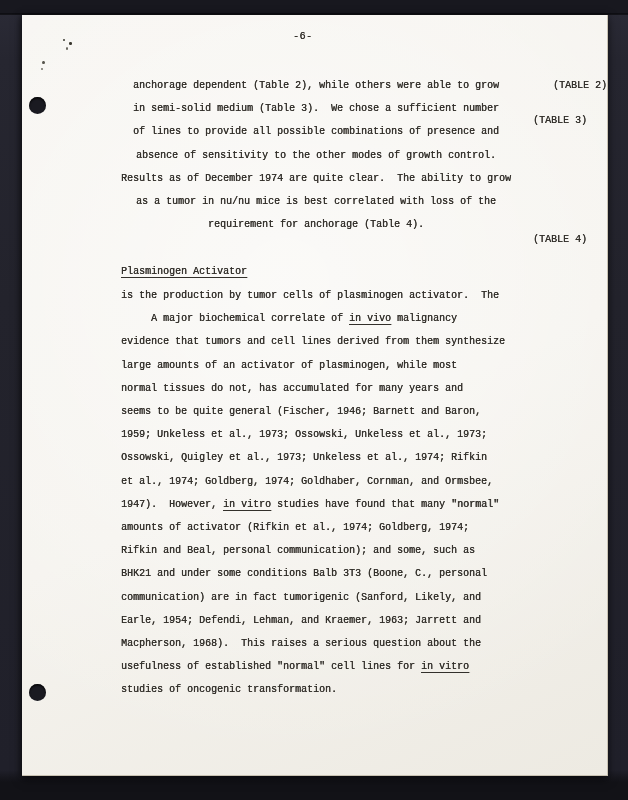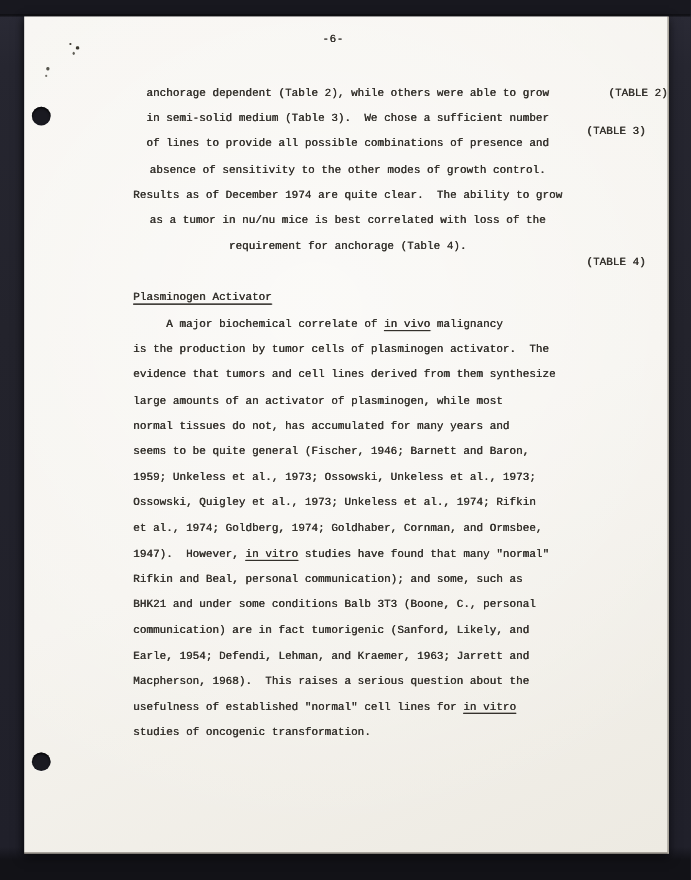--- a/index.html
+++ b/index.html
@@ -89,30 +89,31 @@
         <div class="tline">requirement for anchorage (Table 4).</div>
       </div>
 
     <div class="margin-note note-t2">(TABLE 2)</div>
     <div class="margin-note note-t3">(TABLE 3)</div>
     <div class="margin-note note-t4">(TABLE 4)</div>
 
     <div class="heading">Plasminogen Activator</div>
 
     <div class="tblock para2">
+        <div class="tline">is the production by tumor cells of plasminogen activator.  The</div>
         <div class="tline">     A major biochemical correlate of <span class="u">in vivo</span> malignancy</div>
-        <div class="tline">is the production by tumor cells of plasminogen activator.  The</div>
         <div class="tline">evidence that tumors and cell lines derived from them synthesize</div>
         <div class="tline">large amounts of an activator of plasminogen, while most</div>
         <div class="tline">normal tissues do not, has accumulated for many years and</div>
         <div class="tline">seems to be quite general (Fischer, 1946; Barnett and Baron,</div>
         <div class="tline">1959; Unkeless et al., 1973; Ossowski, Unkeless et al., 1973;</div>
         <div class="tline">Ossowski, Quigley et al., 1973; Unkeless et al., 1974; Rifkin</div>
         <div class="tline">et al., 1974; Goldberg, 1974; Goldhaber, Cornman, and Ormsbee,</div>
         <div class="tline">1947).  However, <span class="u">in vitro</span> studies have found that many "normal"</div>
+        <div class="tline">amounts of activator (Rifkin et al., 1974; Goldberg, 1974;</div>
         <div class="tline">Rifkin and Beal, personal communication); and some, such as</div>
         <div class="tline">BHK21 and under some conditions Balb 3T3 (Boone, C., personal</div>
         <div class="tline">communication) are in fact tumorigenic (Sanford, Likely, and</div>
         <div class="tline">Earle, 1954; Defendi, Lehman, and Kraemer, 1963; Jarrett and</div>
         <div class="tline">Macpherson, 1968).  This raises a serious question about the</div>
         <div class="tline">usefulness of established "normal" cell lines for <span class="u">in vitro</span></div>
         <div class="tline">studies of oncogenic transformation.</div>
       </div>
   </div>
 </div>

